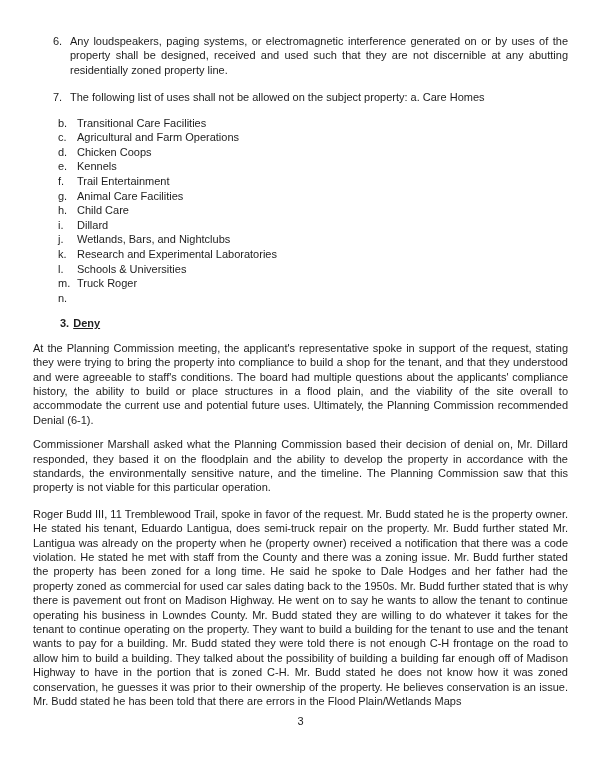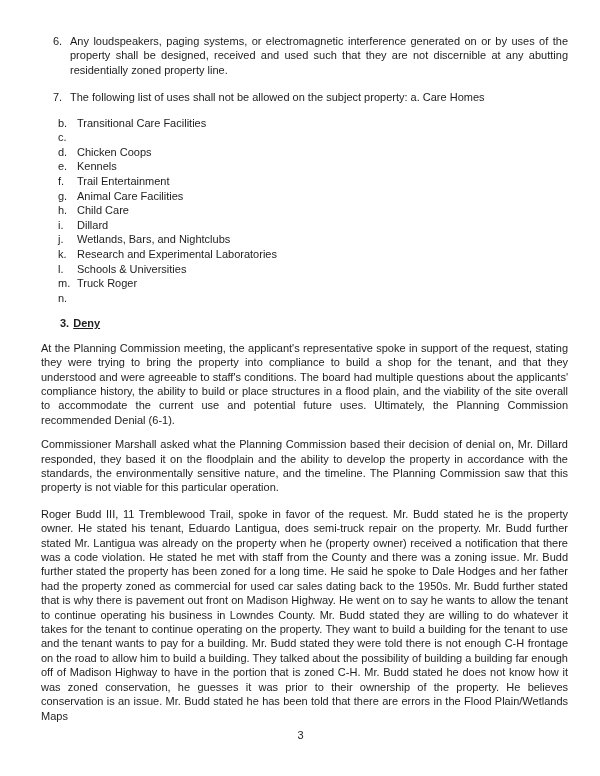--- a/index.html
+++ b/index.html
@@ -39,21 +39,21 @@
   }
   .letter-item .letter { flex: 0 0 19px; }
   .decision {
     margin-top: 11px;
     margin-left: 27px;
     font-weight: bold;
   }
   .decision .dnum { margin-right: 4px; }
   .decision .dlabel { text-decoration: underline; }
   p.body-para {
-    margin: 10px 0 0 8px;
+    margin: 10px 0 0 0;
     text-align: justify;
   }
   p.roger-para { margin-top: 12px; }
   .page-number {
     margin-top: 5px;
     text-align: center;
   }
 </style>
 </head>
 <body>
@@ -70,20 +70,21 @@
     <div class="txt">The following list of uses shall not be allowed on the subject property: a. Care Homes</div>
   </div>
 
   <div class="uses-list">
     <div class="letter-item">
       <span class="letter">b.</span>
       <span class="label">Transitional Care Facilities</span>
     </div>
     <div class="letter-item">
       <span class="letter">c.</span>
+      <span class="label">Agricultural and Farm Operations</span>
     </div>
     <div class="letter-item">
       <span class="letter">d.</span>
       <span class="label">Chicken Coops</span>
     </div>
     <div class="letter-item">
       <span class="letter">e.</span>
       <span class="label">Kennels</span>
     </div>
     <div class="letter-item">

